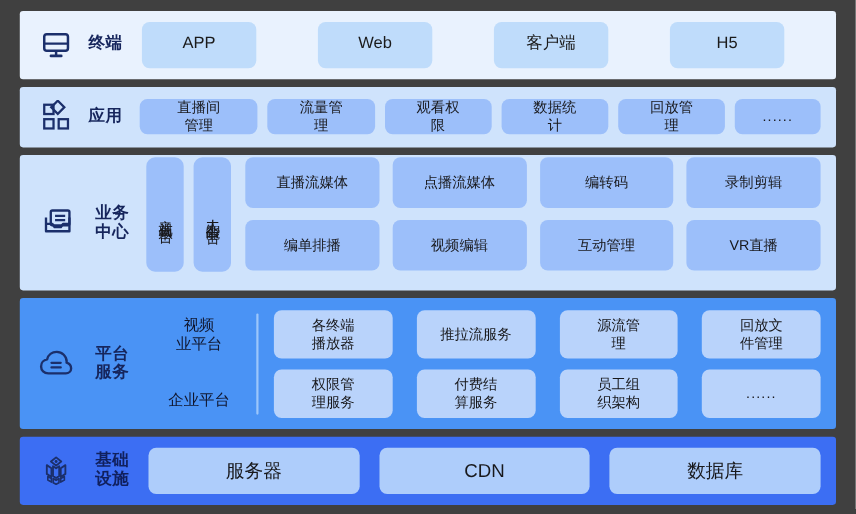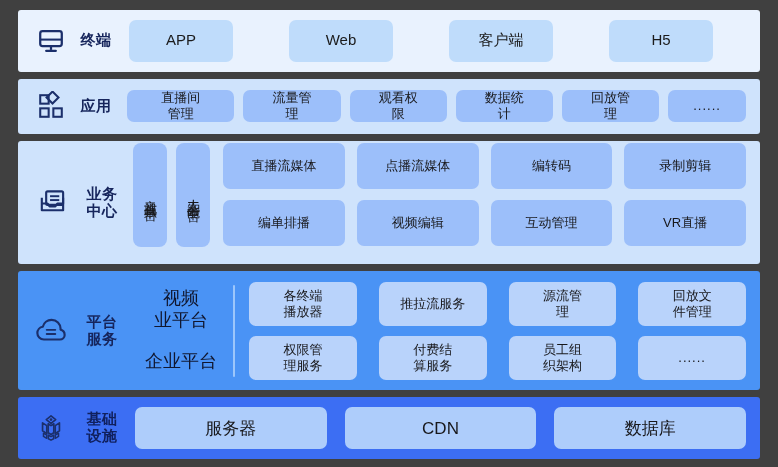--- a/index.html
+++ b/index.html
@@ -181,21 +181,21 @@
     flex: 0 0 92px;
     height: 96px;
     display: flex;
     flex-direction: column;
     justify-content: space-between;
     align-items: center;
     padding: 4px 0 6px 0;
     box-sizing: border-box;
   }
   .plat-label {
-    font-size: 18px;
+    font-size: 14px;
     color: #10162e;
     text-align: center;
     line-height: 1.25;
     white-space: pre-line;
   }
   .plat-divider {
     flex: 0 0 2px;
     width: 2px;
     height: 92px;
     background: #9cc6fb;

